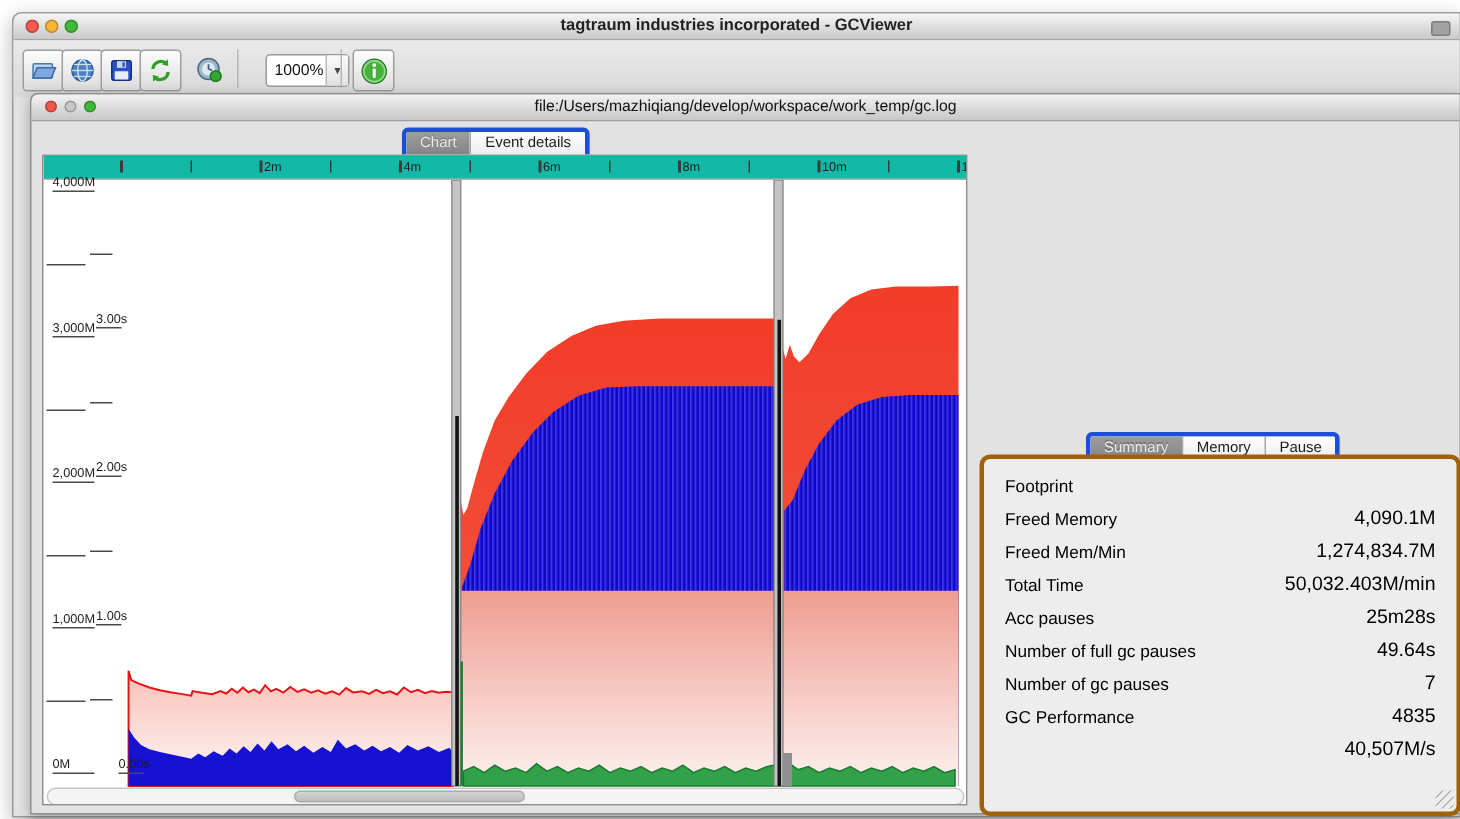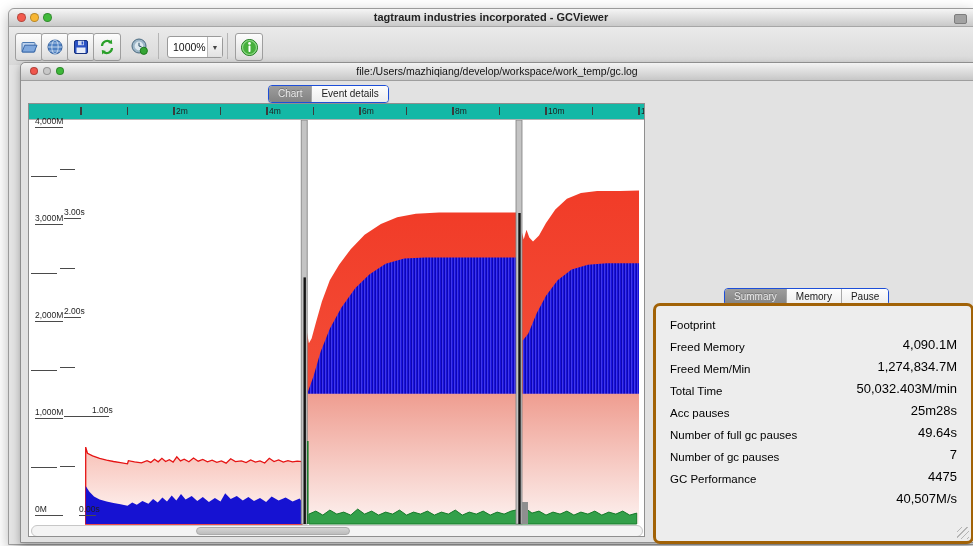--- a/index.html
+++ b/index.html
@@ -25,21 +25,21 @@
   #titlebar-notch{position:absolute;right:6px;top:5px;width:11px;height:8px;background:#a2a2a2;
                   border:1px solid #7d7d7d;border-radius:2px;}
   
   #doc-window{left:20px;top:62px;width:952px;height:479px;background:#e2e2e2;border:1px solid #8e8e8e;
               border-radius:5px 0 0 0;box-shadow:0 3px 9px rgba(0,0,0,.3);}
   #doc-titlebar{left:0;top:0;right:0;height:17px;border-radius:5px 0 0 0;
                 background:linear-gradient(#f3f3f3,#c7c7c7);border-bottom:1px solid #9e9e9e;}
   .tl2{width:8px;height:8px;border-radius:50%;position:absolute;top:4px;border:1px solid rgba(0,0,0,.25);box-sizing:border-box;}
   .doc-title{position:absolute;left:0;right:0;top:2px;text-align:center;font-size:10.5px;font-weight:normal;color:#111;}
   
-  .segs{position:absolute;display:flex;border:1px solid #1d4ed8;border-radius:4px;overflow:hidden;
+  .segs{position:absolute;display:flex;border:3px solid #1d4ed8;border-radius:4px;overflow:hidden;
         background:#fafafa;box-shadow:0 1px 1px rgba(0,0,0,.18);height:16px;}
   .seg{font-size:10px;line-height:16px;padding:0 9px;color:#1c1c1c;background:linear-gradient(#fdfdfd,#ededed);
        border-right:1px solid #a8a8a8;white-space:nowrap;}
   .seg:last-child{border-right:none;}
   .seg.sel{background:linear-gradient(#9d9d9d,#838383);color:#e8e8e8;text-shadow:0 -1px 0 rgba(0,0,0,.25);}
   
   #chart-panel{left:28px;top:103px;width:615px;height:432px;background:#fff;border:1px solid #8f8f8f;overflow:hidden;}
   #x-ruler{position:absolute;left:0;top:0;width:615px;height:15px;background:#14b8a6;border-bottom:1px solid #b2b2b2;}
   .xtick{position:absolute;top:3px;width:1.5px;height:8px;background:#3c3c3c;}
   .xlab{position:absolute;top:2px;font-size:8.5px;color:#1e1e1e;}
@@ -106,21 +106,21 @@
     <div class="tplain" style="left:117px;">
       <svg width="19" height="19" viewBox="0 0 19 19">
         <circle cx="9" cy="9" r="7" fill="#9db6c8" stroke="#4a6a80"></circle>
         <circle cx="9" cy="9" r="4.4" fill="#dde8ef"></circle>
         <line x1="9" y1="9" x2="9" y2="5.8" stroke="#33566e" stroke-width="1.1"></line>
         <line x1="9" y1="9" x2="11.4" y2="9.8" stroke="#33566e" stroke-width="1.1"></line>
         <circle cx="13.8" cy="13.8" r="3.6" fill="#35a535" stroke="#1d7a1d"></circle>
       </svg>
     </div>
     <div class="tsep" style="left:149px;"></div>
-    <div id="zoom-select" style="left:158px;">
+    <div id="zoom-select" style="left:168px;">
       <span class="zval">1000%</span>
       <span class="zarr">▼</span>
     </div>
     <div class="tsep" style="left:218px;"></div>
     <div class="tbtn" style="left:226px;">
       <svg width="19" height="19" viewBox="0 0 19 19">
         <circle cx="9.5" cy="9.5" r="8" fill="#46b03c" stroke="#1d7a1d"></circle>
         <circle cx="9.5" cy="9.5" r="7" fill="none" stroke="#8fd889" stroke-width="1.2"></circle>
         <circle cx="9.5" cy="5.4" r="1.3" fill="#fff"></circle>
         <rect x="8.5" y="7.6" width="2" height="6.4" rx="0.8" fill="#fff"></rect>
@@ -207,21 +207,21 @@
     <div class="ylab" style="left: 6px; width: 28px; top: 109px;">3,000M</div>
     <div class="ylab" style="left: 6px; width: 28px; top: 206px;">2,000M</div>
     <div class="ylab" style="left: 6px; width: 28px; top: 303px;">1,000M</div>
     <div class="ylab" style="left: 6px; width: 28px; top: 400px;">0M</div>
     <div class="ydash" style="left: 2px; width: 26px; top: 71.5px;"></div>
     <div class="ydash" style="left: 2px; width: 26px; top: 168.5px;"></div>
     <div class="ydash" style="left: 2px; width: 26px; top: 265.5px;"></div>
     <div class="ydash" style="left: 2px; width: 26px; top: 362.5px;"></div>
     <div class="ylab" style="left: 35px; width: 17px; top: 103px;">3.00s</div>
     <div class="ylab" style="left: 35px; width: 17px; top: 202px;">2.00s</div>
-    <div class="ylab" style="left: 35px; width: 17px; top: 301px; padding-left: 28px;">1.00s</div>
+    <div class="ylab" style="left: 35px; width: 17px; top: 301px;">1.00s</div>
     <div class="ylab" style="left: 50px; width: 17px; top: 400px;">0.00s</div>
     <div class="ydash" style="left: 31px; width: 15px; top: 64.5px;"></div>
     <div class="ydash" style="left: 31px; width: 15px; top: 163.5px;"></div>
     <div class="ydash" style="left: 31px; width: 15px; top: 262.5px;"></div>
     <div class="ydash" style="left: 31px; width: 15px; top: 361.5px;"></div>
   </div>
 
 <div class="segs" style="left:724px;top:288px;" id="summary-tabs">
     <span class="seg sel">Summary</span>
     <span class="seg">Memory</span>
@@ -248,21 +248,21 @@
       <div class="srow">
         <span class="lab">Acc pauses</span>
         <span class="val">49.64s</span>
       </div>
       <div class="srow">
         <span class="lab">Number of full gc pauses</span>
         <span class="val">7</span>
       </div>
       <div class="srow">
         <span class="lab">Number of gc pauses</span>
-        <span class="val">4475</span>
+        <span class="val">4835</span>
       </div>
       <div class="srow">
         <span class="lab">GC Performance</span>
         <span class="val">40,507M/s</span>
       </div>
     </div>
   <div id="resize-grip"></div>
 </div>
 
 </body></html>

